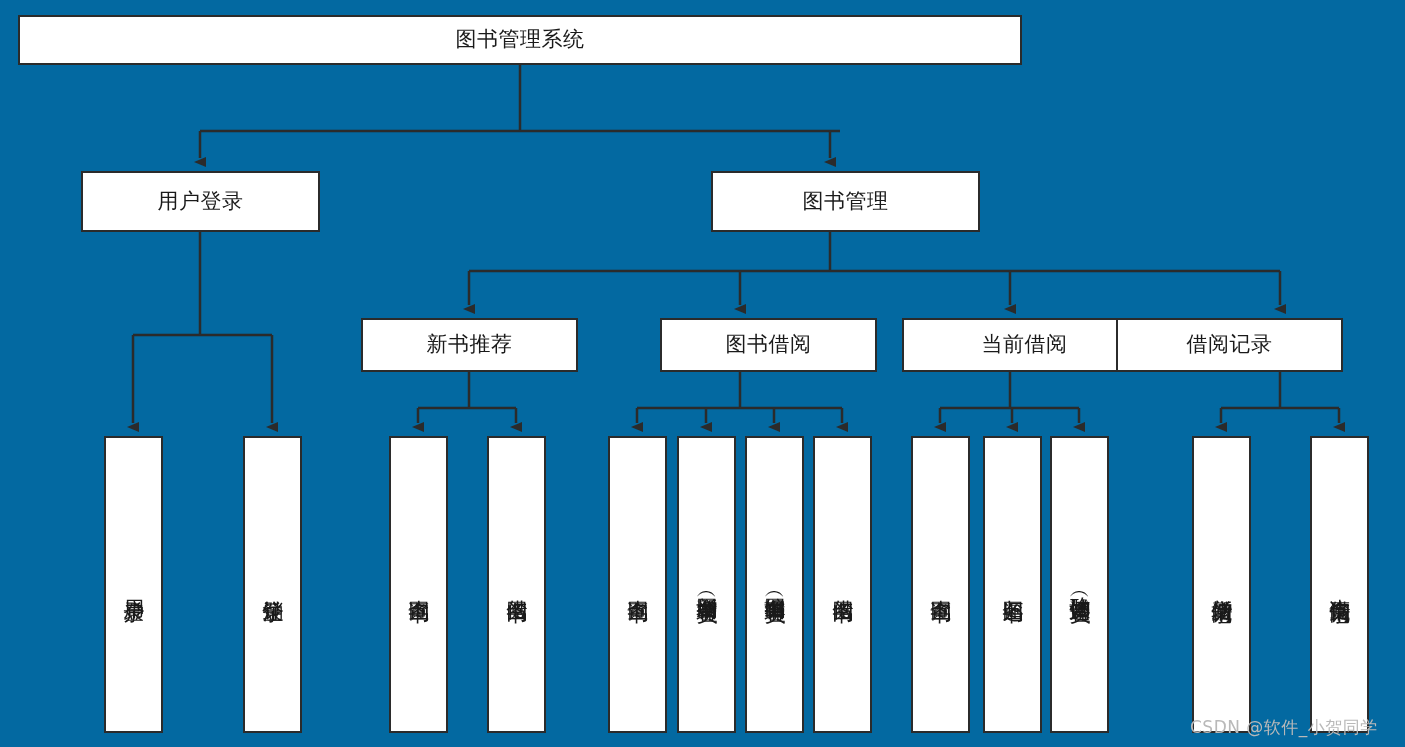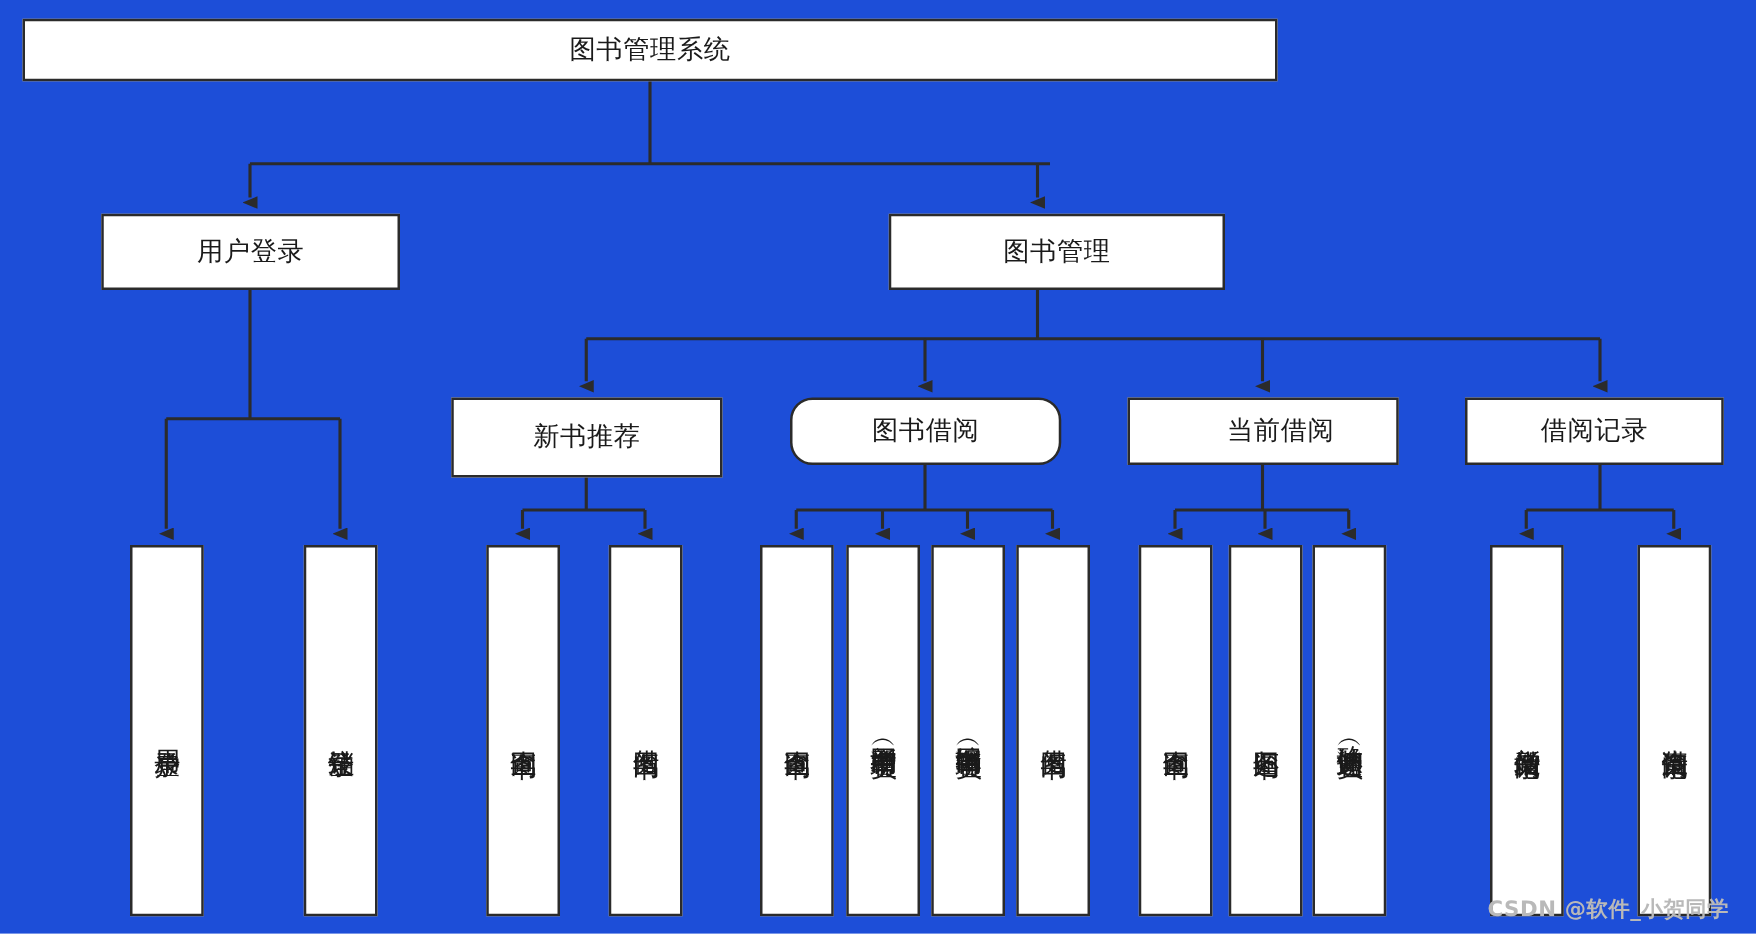--- a/index.html
+++ b/index.html
@@ -7,21 +7,21 @@
     padding: 0;
     background: #ffffff;
   }
   body {
     font-family: "DejaVu Sans", "Liberation Sans", sans-serif;
   }
   #canvas {
     position: relative;
     width: 1405px;
     height: 747px;
-    background: #1d4ed8;
+    background: #0369a1;
     overflow: hidden;
   }
   #diagram-svg {
     position: absolute;
     left: 0;
     top: 0;
     width: 1405px;
     height: 747px;
   }
   .node-box {
@@ -128,30 +128,30 @@
     <span>图书管理系统</span>
   </div>
 
   <div class="node-box node-h" style="left:81px; top:171px; width:239px; height:61px;">
     <span>用户登录</span>
   </div>
   <div class="node-box node-h" style="left:711px; top:171px; width:269px; height:61px;">
     <span>图书管理</span>
   </div>
 
-  <div class="node-box node-h" style="left:361px; top:318px; width:217px; height:64px;">
+  <div class="node-box node-h" style="left:361px; top:318px; width:217px; height:54px;">
     <span>新书推荐</span>
   </div>
-  <div class="node-box node-h" style="left:632px; top:318px; width:217px; height:54px;border-radius:18px;">
+  <div class="node-box node-h" style="left:660px; top:318px; width:217px; height:54px;">
     <span>图书借阅</span>
   </div>
   <div class="node-box node-h" style="left:902px; top:318px; width:217px; height:54px;padding-left:28px;">
     <span>当前借阅</span>
   </div>
-  <div class="node-box node-h" style="left:1172px; top:318px; width:207px; height:54px;">
+  <div class="node-box node-h" style="left:1116px; top:318px; width:227px; height:54px;">
     <span>借阅记录</span>
   </div>
 
   <div class="node-box node-v" style="left:104px; top:436px; width:59px; height:297px;">
     <span>用户登录</span>
   </div>
   <div class="node-box node-v" style="left:243px; top:436px; width:59px; height:297px;">
     <span>注销登录</span>
   </div>
   <div class="node-box node-v" style="left:389px; top:436px; width:59px; height:297px;">
@@ -181,15 +181,15 @@
   <div class="node-box node-v" style="left:1050px; top:436px; width:59px; height:297px;">
     <span>确认归还（管理员）</span>
   </div>
   <div class="node-box node-v" style="left:1192px; top:436px; width:59px; height:297px;">
     <span>新增借阅记录</span>
   </div>
   <div class="node-box node-v" style="left:1310px; top:436px; width:59px; height:297px;">
     <span>查询借阅记录</span>
   </div>
 
-  <div class="watermark" style="left:1190px; top:716px;font-weight:bold;">CSDN @软件_小贺同学</div>
+  <div class="watermark" style="left:1190px; top:716px;">CSDN @软件_小贺同学</div>
 
 </div>
 
 </body></html>

